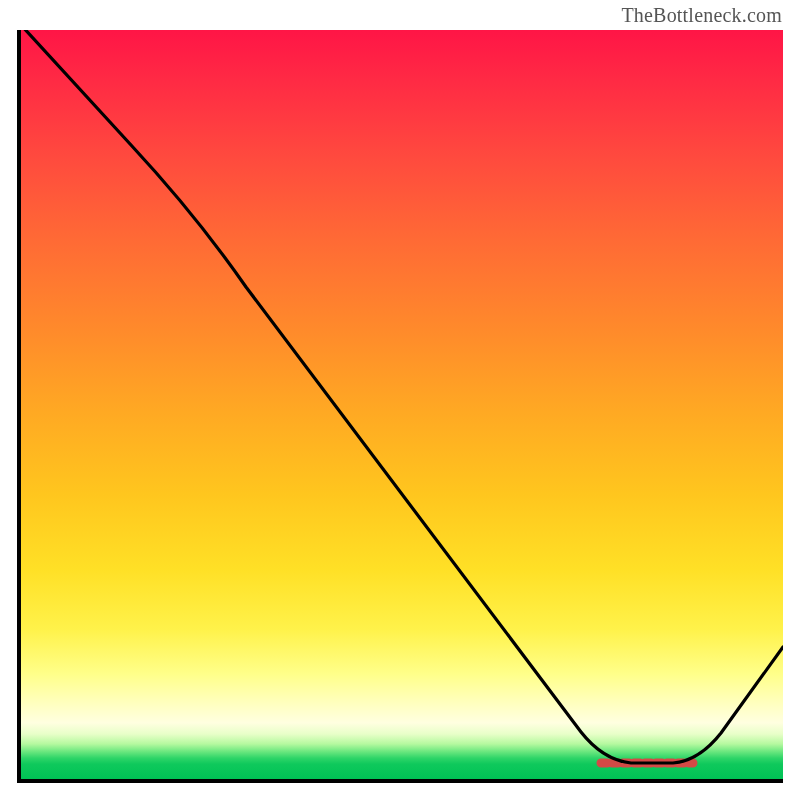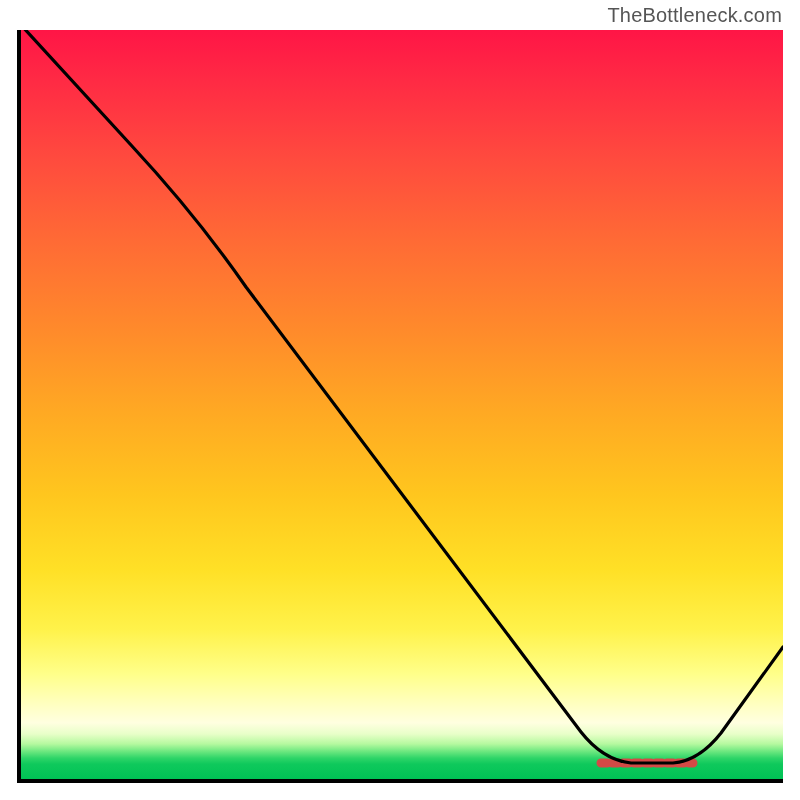--- a/index.html
+++ b/index.html
@@ -8,20 +8,21 @@
     width: 800px;
     height: 800px;
     background: #ffffff;
     font-family: Arial, Helvetica, sans-serif;
     overflow: hidden;
   }
   .container {
     position: relative;
     width: 800px;
     height: 576px;
+    font-family: Liberation Serif, serif;
   }
   .attribution {
     position: absolute;
     top: 4px;
     right: 18px;
     font-size: 20px;
     color: #555;
     letter-spacing: 0.2px;
   }
   .plot-area {

